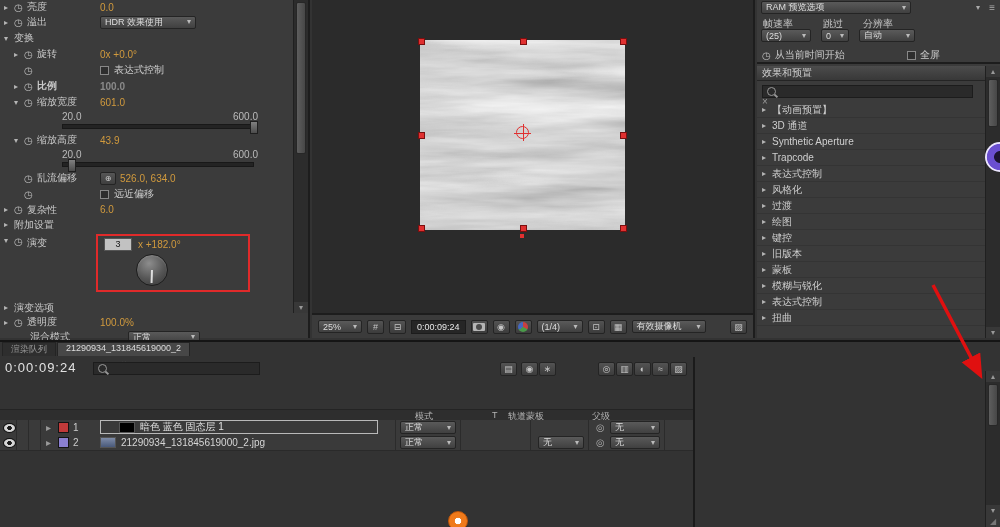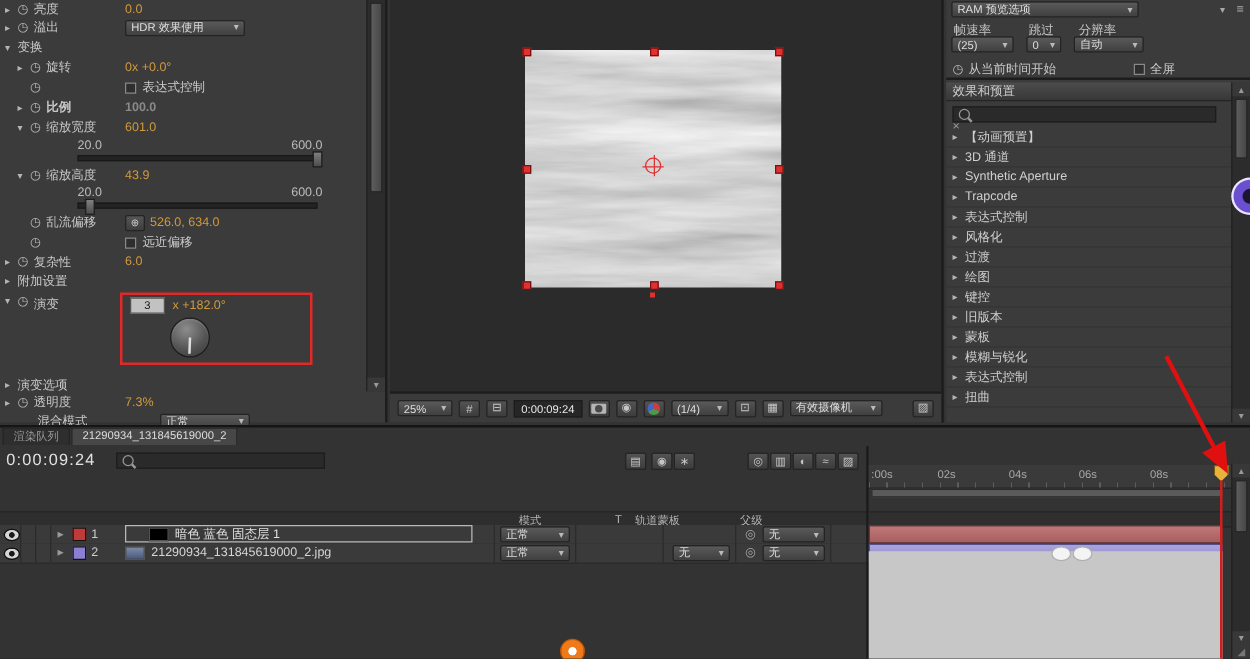--- a/index.html
+++ b/index.html
@@ -229,21 +229,21 @@
           </div>
       </div>
       <div class="r h15 lvl1">
         <span class="tw">▸</span>
         <span class="plbl">演变选项</span>
       </div>
       <div class="r h14 lvl1">
         <span class="tw">▸</span>
         <span class="sw">◷</span>
         <span class="plbl">透明度</span>
-        <span class="val ov">7.3%</span>
+        <span class="val ov">100.0%</span>
       </div>
       <div class="r lvl1" style="padding-left:30px">
         <span class="plbl">混合模式</span>
         <span class="val dd" style="left:128px;width:72px">
           <span>正常</span>
           <span class="dda">▾</span>
         </span>
       </div>
     </div>
     <div class="vsb ecp-sb">
@@ -517,38 +517,20 @@
         <span class="cell" style="left:610px">
             <span class="dd" style="width:50px">
               <span>无</span>
               <span class="dda">▾</span>
             </span>
           </span>
       </div>
 
       <i class="abs" style="left:693px;top:0;bottom:0;width:2px;background:#1b1b1b"></i>
 
-      <div class="rz">
-        <div class="ruler">
-          <span class="rlab" style="left:2px">:00s</span>
-          <span class="rlab" style="left:55px">02s</span>
-          <span class="rlab" style="left:112px">04s</span>
-          <span class="rlab" style="left:168px">06s</span>
-          <span class="rlab" style="left:225px">08s</span>
-        </div>
-        <div class="workarea"></div>
-        <div class="rzhead"></div>
-        <div class="bar2"></div>
-        <div class="bar1"></div>
-        <div class="grayblk"></div>
-        <span class="egg" style="left:146px;top:80px"></span>
-        <span class="egg" style="left:163px;top:80px"></span>
-        <div class="ctiline"></div>
-        <div class="ctihandle"></div>
-      </div>
 
       <div class="vsb tl-sb">
         <div class="sb-btn" style="top:0">▴</div>
         <div class="thumb" style="top:13px;height:40px"></div>
         <div class="sb-btn" style="bottom:11px">▾</div>
         <div class="sb-btn" style="bottom:0;color:#777">◢</div>
       </div>
     </div>
   </div>
 

